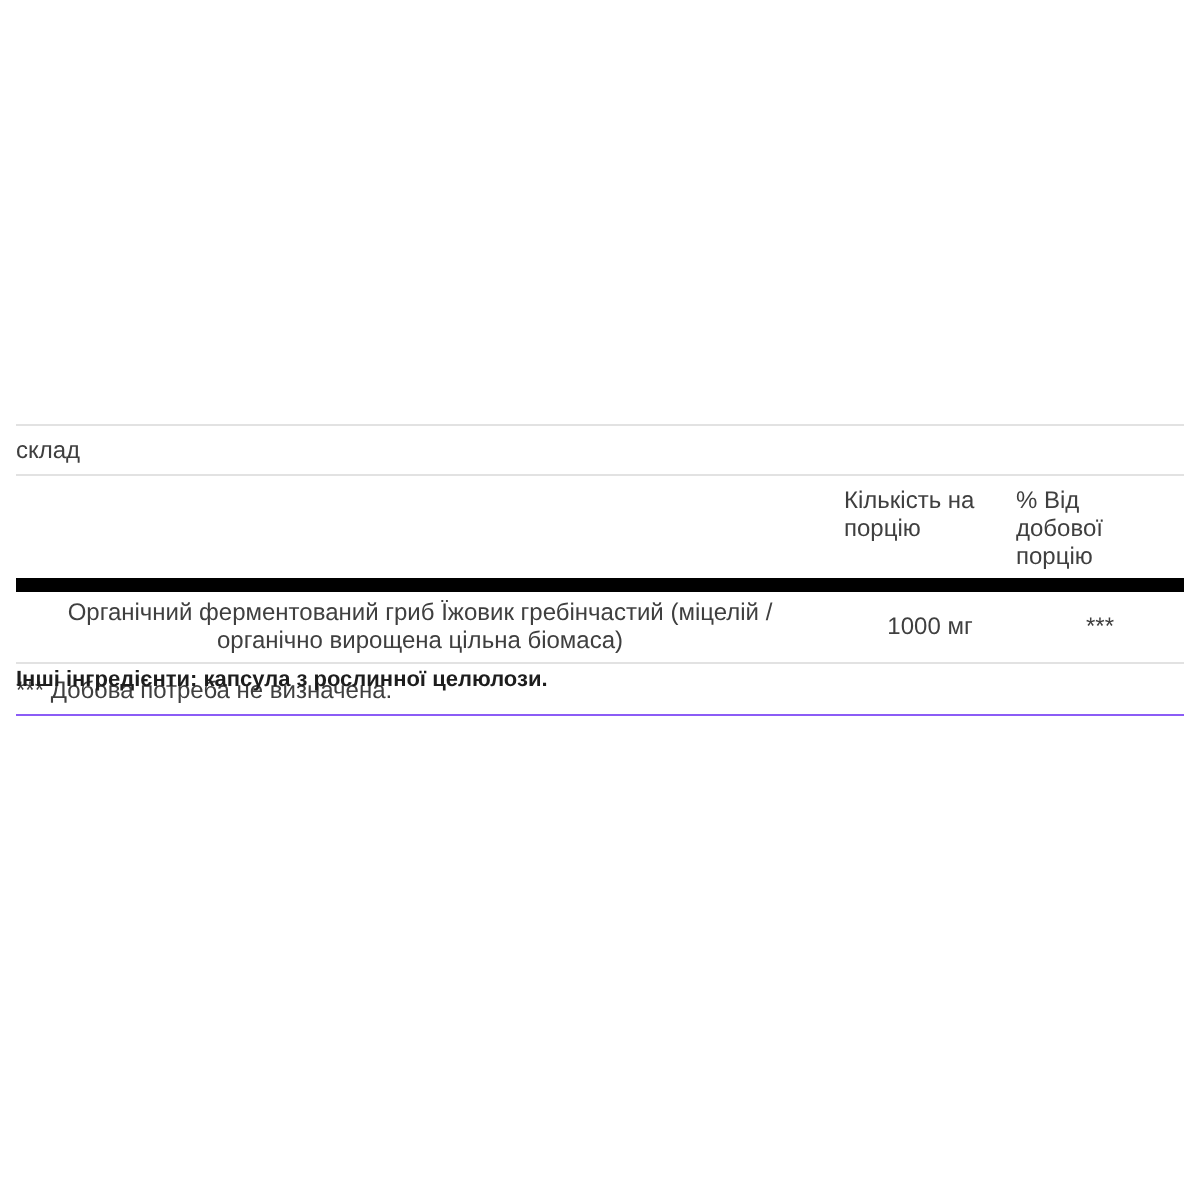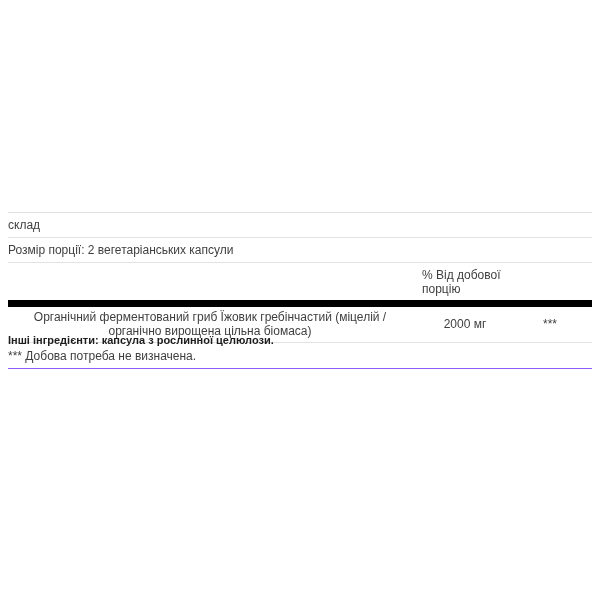--- a/index.html
+++ b/index.html
@@ -65,33 +65,31 @@
 <body>
 
 <div class="page">
 
   <div class="facts">
 
     <div class="row">
       <span>склад</span>
     </div>
 
-    <div class="row">
-      <span>Розмір порції: 2 вегетаріанських капсули</span>
-    </div>
 
 
     <div class="row grid-row header-row">
       <div></div>
+      <div class="col-head">Кількість на порцію</div>
       <div class="col-head">% Від добової порцію</div>
     </div>
 
     <div class="row grid-row ingredient-row">
       <div class="cell-name">Органічний ферментований гриб Їжовик гребінчастий (міцелій / органічно вирощена цільна біомаса)</div>
-      <div class="cell-mid">2000 мг</div>
+      <div class="cell-mid">1000 мг</div>
       <div class="cell-right">***</div>
     </div>
 
     <div class="row footnote-row">
       <span>*** Добова потреба не визначена.</span>
     </div>
 
   </div>
 
   <div class="notes">

